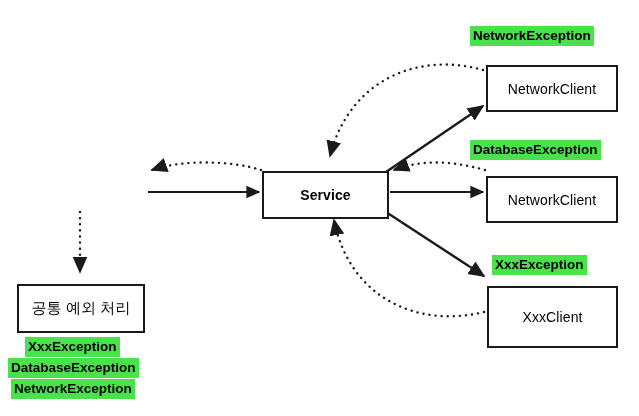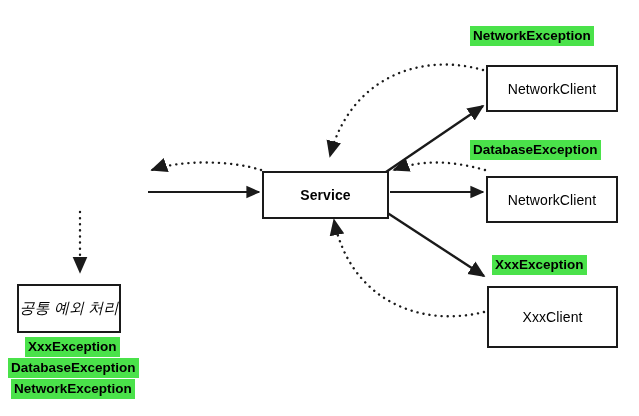--- a/index.html
+++ b/index.html
@@ -113,21 +113,21 @@
   </div>
 
   <div class="node-box" style="left:486px; top:168px; width:132px; height:47px;">
     <span class="node-label">NetworkClient</span>
   </div>
 
   <div class="node-box" style="left:487px; top:278px; width:131px; height:62px;">
     <span class="node-label">XxxClient</span>
   </div>
 
-  <div class="node-box" style="left:17px; top:276px; width:104px; height:49px;font-style:italic;">
+  <div class="node-box" style="left:17px; top:276px; width:128px; height:49px;">
     <span class="node-label korean">공통 예외 처리</span>
   </div>
 
   <div class="tag" style="left:470px; top:26px;">NetworkException</div>
 
   <div class="tag" style="left:470px; top:140px;">DatabaseException</div>
 
   <div class="tag" style="left:492px; top:255px;">XxxException</div>
 
   <div class="legend-stack" style="left:8px; top:337px;">

